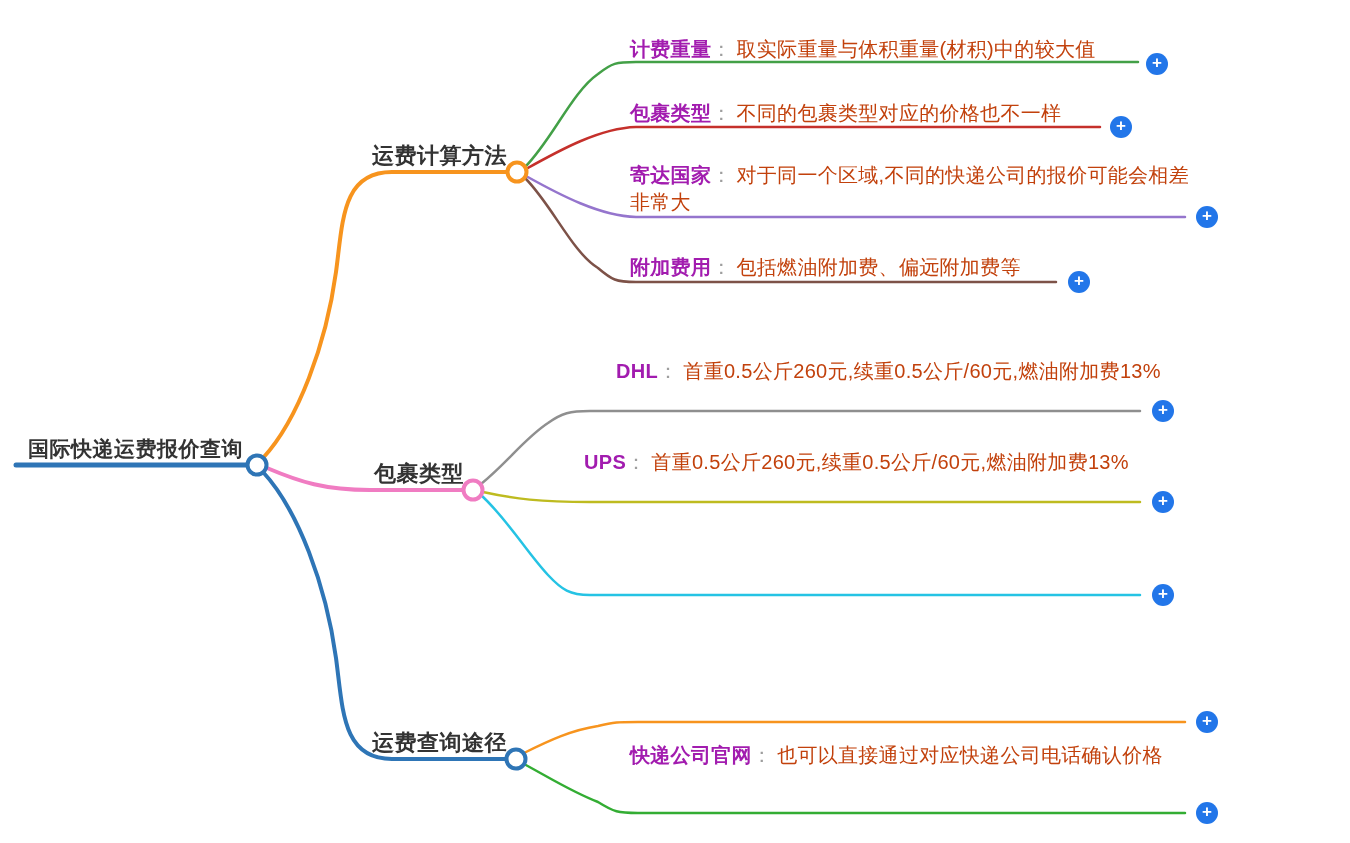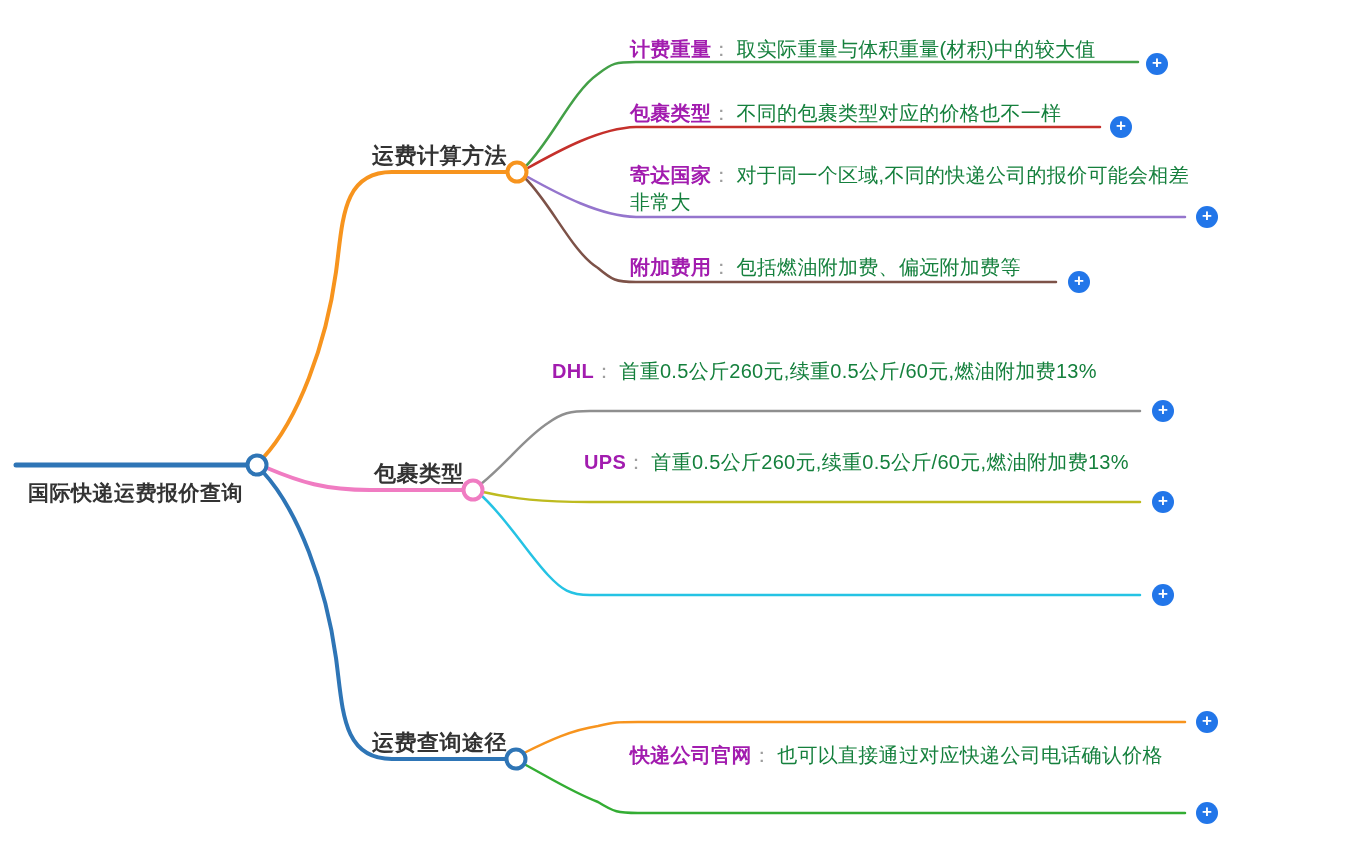--- a/index.html
+++ b/index.html
@@ -5,29 +5,29 @@
   html,body{margin:0;padding:0;background:#ffffff;}
   #canvas{
     position:relative;width:1350px;height:843px;background:#ffffff;overflow:hidden;
     font-family:"Liberation Sans","DejaVu Sans",sans-serif;
   }
   #links{position:absolute;left:0;top:0;width:1350px;height:843px;}
   .node-title{
     position:absolute;font-weight:bold;color:#333333;white-space:nowrap;
     letter-spacing:0.5px;cursor:default;
   }
-  .root-title{font-size:21px;margin-top:44px;}
+  .root-title{font-size:21px;}
   .branch-title{font-size:22px;}
   .leaf{
     position:absolute;font-size:20px;line-height:27px;color:#4d4d4d;
     letter-spacing:0.3px;
   }
   .leaf-label{font-weight:bold;color:#a21caf;}
   .leaf-colon{color:#9e9e9e;margin-right:5px;}
-  .leaf-desc{color:#15803d;}
+  .leaf-desc{color:#c2410c;}
   .plus-btn{
     position:absolute;width:22px;height:22px;border-radius:50%;
     background:#2276e9;color:#ffffff;display:flex;align-items:center;justify-content:center;
     font-size:17px;font-weight:bold;line-height:22px;cursor:pointer;user-select:none;
   }
   .plus-btn span{position:relative;top:-1px;}
 </style>
 </head>
 <body>
 
@@ -71,21 +71,21 @@
   <div class="leaf" style="left:630px;top:162px;width:560px;">
     <span class="leaf-label">寄达国家</span><span class="leaf-colon">：</span><span class="leaf-desc">对于同一个区域,不同的快递公司的报价可能会相差非常大</span>
   </div>
   <div class="leaf" style="left:630px;top:100px;width:560px;">
     <span class="leaf-label">包裹类型</span><span class="leaf-colon">：</span><span class="leaf-desc">不同的包裹类型对应的价格也不一样</span>
   </div>
   <div class="leaf" style="left:630px;top:254px;width:560px;">
     <span class="leaf-label">附加费用</span><span class="leaf-colon">：</span><span class="leaf-desc">包括燃油附加费、偏远附加费等</span>
   </div>
 
-  <div class="leaf" style="left:552px;top:358px;width:555px;">
+  <div class="leaf" style="left:616px;top:358px;width:555px;">
     <span class="leaf-label">DHL</span><span class="leaf-colon">：</span><span class="leaf-desc">首重0.5公斤260元,续重0.5公斤/60元,燃油附加费13%</span>
   </div>
   <div class="leaf" style="left:584px;top:449px;width:555px;">
     <span class="leaf-label">UPS</span><span class="leaf-colon">：</span><span class="leaf-desc">首重0.5公斤260元,续重0.5公斤/60元,燃油附加费13%</span>
   </div>
 
   <div class="leaf" style="left:630px;top:742px;width:565px;">
     <span class="leaf-label">快递公司官网</span><span class="leaf-colon">：</span><span class="leaf-desc">也可以直接通过对应快递公司电话确认价格</span>
   </div>
 

